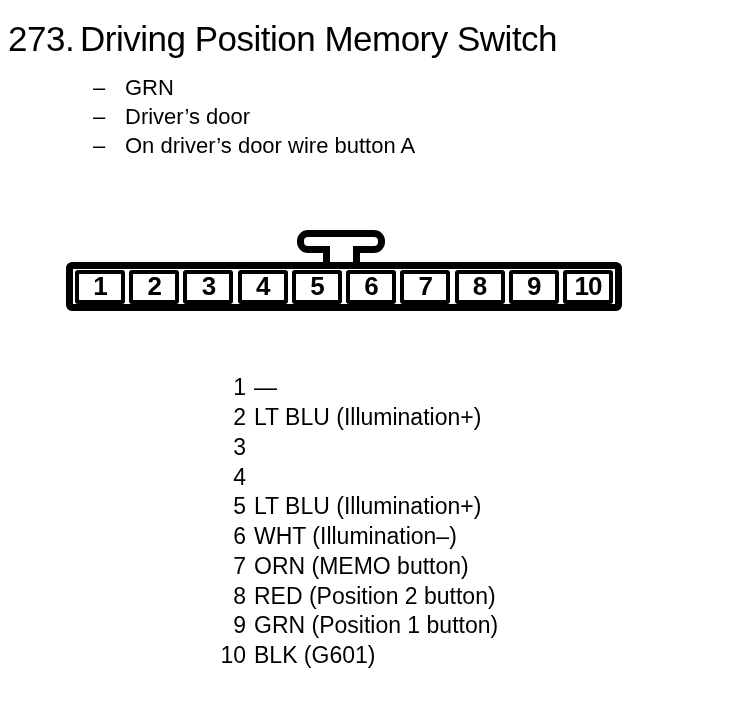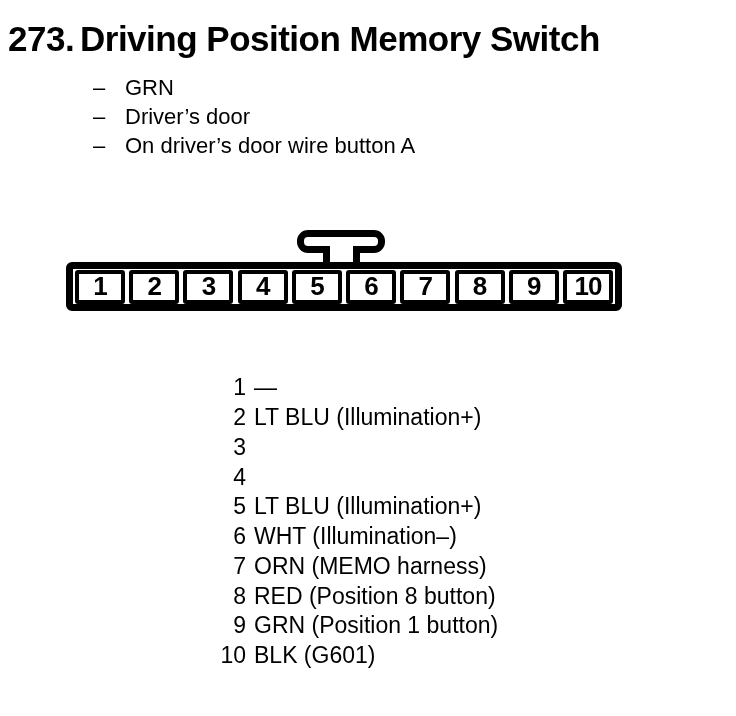--- a/index.html
+++ b/index.html
@@ -13,21 +13,21 @@
     overflow: hidden;
   }
 
   
   .header {
     position: absolute;
     left: 8px;
     top: 20px;
     display: flex;
     align-items: baseline;
-    font-weight: bold;
+    font-weight: normal;
     font-size: 35px;
     line-height: 38px;
     letter-spacing: -0.5px;
     white-space: nowrap;
   }
   .section-number { width: 72px; }
 
   
   .details {
     position: absolute;
@@ -163,25 +163,25 @@
   <div class="pin-row">
     <span class="pin-num">5</span>
     <span class="pin-label">LT BLU (Illumination+)</span>
   </div>
   <div class="pin-row">
     <span class="pin-num">6</span>
     <span class="pin-label">WHT (Illumination–)</span>
   </div>
   <div class="pin-row">
     <span class="pin-num">7</span>
-    <span class="pin-label">ORN (MEMO harness)</span>
+    <span class="pin-label">ORN (MEMO button)</span>
   </div>
   <div class="pin-row">
     <span class="pin-num">8</span>
-    <span class="pin-label">RED (Position 8 button)</span>
+    <span class="pin-label">RED (Position 2 button)</span>
   </div>
   <div class="pin-row">
     <span class="pin-num">9</span>
     <span class="pin-label">GRN (Position 1 button)</span>
   </div>
   <div class="pin-row">
     <span class="pin-num">10</span>
     <span class="pin-label">BLK (G601)</span>
   </div>
 </div>

